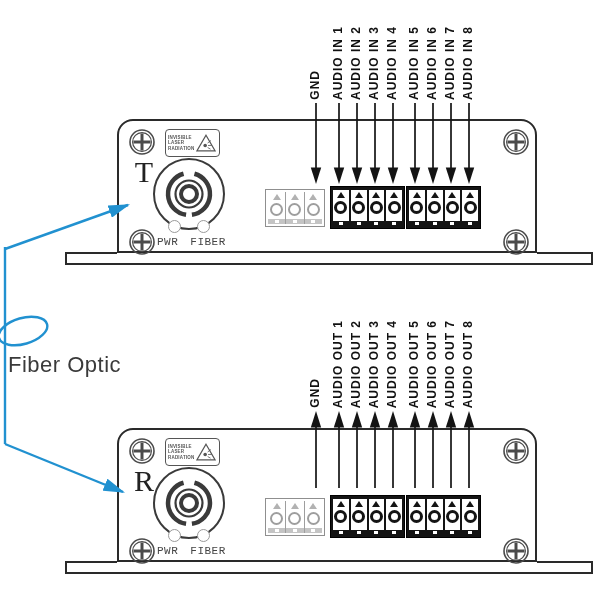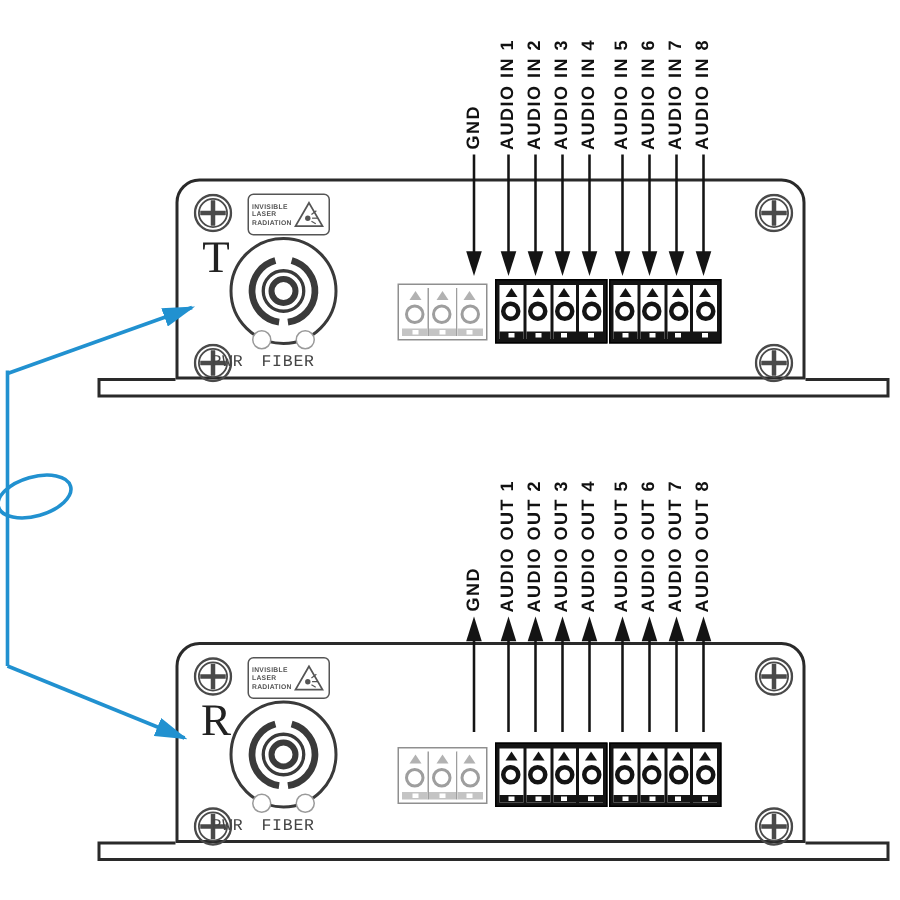--- a/index.html
+++ b/index.html
@@ -24,21 +24,21 @@
   .warntext span{display:block;font-size:4.5px;line-height:5.5px;font-weight:bold;color:#555;letter-spacing:.2px;}
   .warnicon{width:20px;height:18px;flex:none;}
   .dletter{
     position:absolute;left:8px;top:34px;width:34px;height:34px;
     font:30px "Liberation Serif", serif;color:#222;text-align:center;line-height:34px;
   }
   .fibercon{position:absolute;left:26px;top:29px;width:88px;height:88px;}
   .led{position:absolute;width:13px;height:13px;border:1.6px solid #9a9a9a;border-radius:50%;box-sizing:border-box;background:#fff;}
   .led.l1{left:49px;top:99px;} .led.l2{left:78px;top:99px;}
   .ledlabels{
-    position:absolute;left:22px;top:115px;display:flex;gap:12px;
+    position:absolute;left:38px;top:115px;display:flex;gap:12px;
     font:11px "Liberation Mono", monospace;color:#444;letter-spacing:.5px;white-space:nowrap;
   }
   
   .tblock{position:absolute;box-sizing:border-box;display:flex;}
   .tblock.gnd{left:146px;top:68px;width:60px;height:38px;background:#fff;border:1.5px solid #8f8f8f;padding:2px;}
   .tblock.darka{left:211px;top:65px;}
   .tblock.darkb{left:287px;top:65px;}
   .tblock.dark{width:75px;height:43px;background:#141414;border:1px solid #000;padding:3px 2px 2px;gap:2px;}
   .tcell{flex:1;background:#fff;position:relative;display:flex;flex-direction:column;align-items:center;min-width:0;}
   .clamp{width:0;height:0;border-left:4px solid transparent;border-right:4px solid transparent;border-bottom:6px solid #141414;margin-top:2px;flex:none;}
@@ -332,20 +332,21 @@
       <div class="vlabel" style="left: 331px; bottom: 192px;">AUDIO OUT 1</div>
       <div class="vlabel" style="left: 349px; bottom: 192px;">AUDIO OUT 2</div>
       <div class="vlabel" style="left: 367px; bottom: 192px;">AUDIO OUT 3</div>
       <div class="vlabel" style="left: 385px; bottom: 192px;">AUDIO OUT 4</div>
       <div class="vlabel" style="left: 407px; bottom: 192px;">AUDIO OUT 5</div>
       <div class="vlabel" style="left: 425px; bottom: 192px;">AUDIO OUT 6</div>
       <div class="vlabel" style="left: 443px; bottom: 192px;">AUDIO OUT 7</div>
       <div class="vlabel" style="left: 461px; bottom: 192px;">AUDIO OUT 8</div>
     </div>
 
+  <div id="fiber-caption">Fiber Optic</div>
 
   <svg id="overlay" width="600" height="600" viewBox="0 0 600 600">
     <defs>
       <marker id="bhead" viewBox="0 0 10 6" refX="9" refY="3" markerWidth="9" markerHeight="5.4" orient="auto">
         <path d="M0,0 L10,3 L0,6 Z" class="cablefill"></path>
       </marker>
     </defs>
     <path class="inkline" d="M117,253 H66 V264 H592 V253 H537"></path>
     <path class="inkline" d="M117,562 H66 V573 H592 V562 H537"></path>
     <g id="arrows-top">

